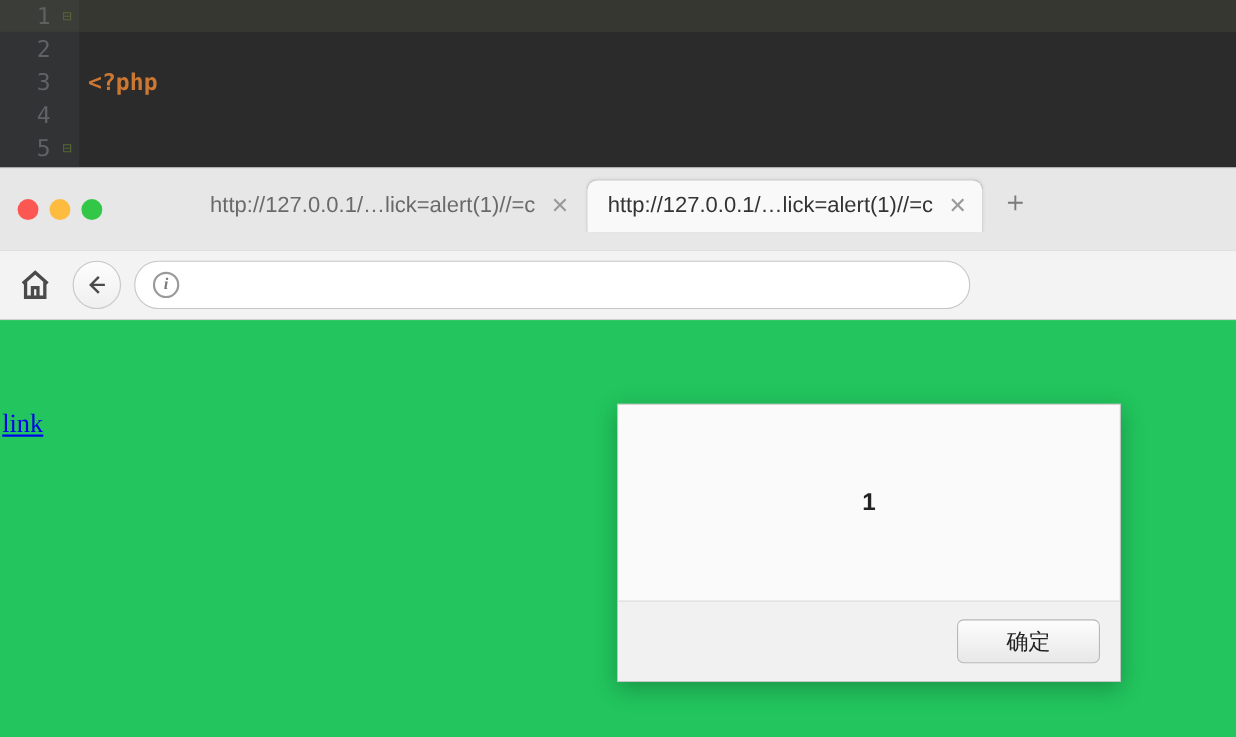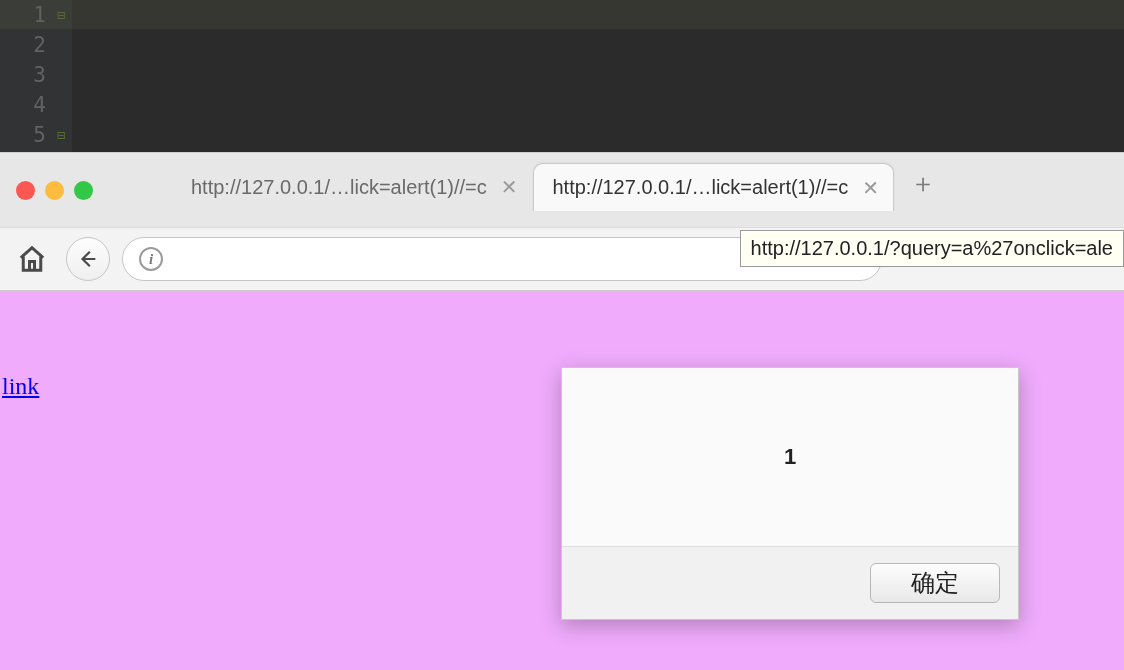--- a/index.html
+++ b/index.html
@@ -131,21 +131,21 @@
     padding: 6px 10px;
     font-size: 20px;
     color: #222;
     white-space: nowrap;
     border-top-right-radius: 0;
     border-bottom-right-radius: 0;
   }
 
   
   .page {
-    background: #f0abfc;
+    background: #22c55e;
     height: calc(670px - 152px - 74px - 64px);
     position: relative;
     padding: 84px 8px 0 12px;
   }
   .page a.link {
     position: absolute;
     left: 2px; top: 82px;
     font-family: "Times New Roman", Times, serif;
     font-size: 24px; color: #0000ee; text-decoration: underline;
   }
@@ -166,38 +166,45 @@
   .dialog .footer {
     border-top: 1px solid #ddd;
     background: #f1f1f1;
     padding: 16px 18px;
     display: flex; justify-content: flex-end;
   }
   .dialog button {
     min-width: 130px; height: 40px;
     background: linear-gradient(#fdfdfd,#e8e8e8);
     border: 1px solid #b8b8b8; border-radius: 6px;
-    font-size: 24px; color: #222;
+    font-size: 20px; color: #222;
     cursor: pointer;
   }
 
   svg .stroke { stroke: #4a4a4a; stroke-width: 2.4; fill: none; }
 </style>
 </head>
 <body>
 
 <div class="editor">
   <div class="gutter">
     <div class="gmark top">⊟</div>
     <div class="num">1</div>
     <div class="num">2</div>
     <div class="num">3</div>
     <div class="num">4</div>
     <div class="num">5</div>
     <div class="gmark bottom">⊟</div>
+  </div>
+  <div class="code">
+    <div class="codeline"><span class="c-keyword">&lt;?php</span></div>
+    <div class="codeline"></div>
+    
+    
+    
   </div>
 </div>
 
 <div class="browser">
   <div class="tabbar">
     <div class="traffic">
       <div class="dot red"></div>
       <div class="dot yellow"></div>
       <div class="dot green"></div>
     </div>
@@ -221,21 +228,20 @@
         </svg>
     </div>
     <div class="circbtn">
       <svg width="22" height="22" viewBox="0 0 24 24">
           <path class="stroke" stroke-width="3.2" d="M14 4 L6 12 L14 20 M6 12 H20"></path>
         </svg>
     </div>
     <div class="addrwrap">
       <div class="info">i</div>
     </div>
-    <div class="tooltip">http://127.0.0.1/?query=a%27onclick=ale</div>
   </div>
 
   <div class="page">
     <a href="#" class="link">link</a>
 
     <div class="dialog">
       <div class="body">1</div>
       <div class="footer">
         <button>确定</button>
       </div>

